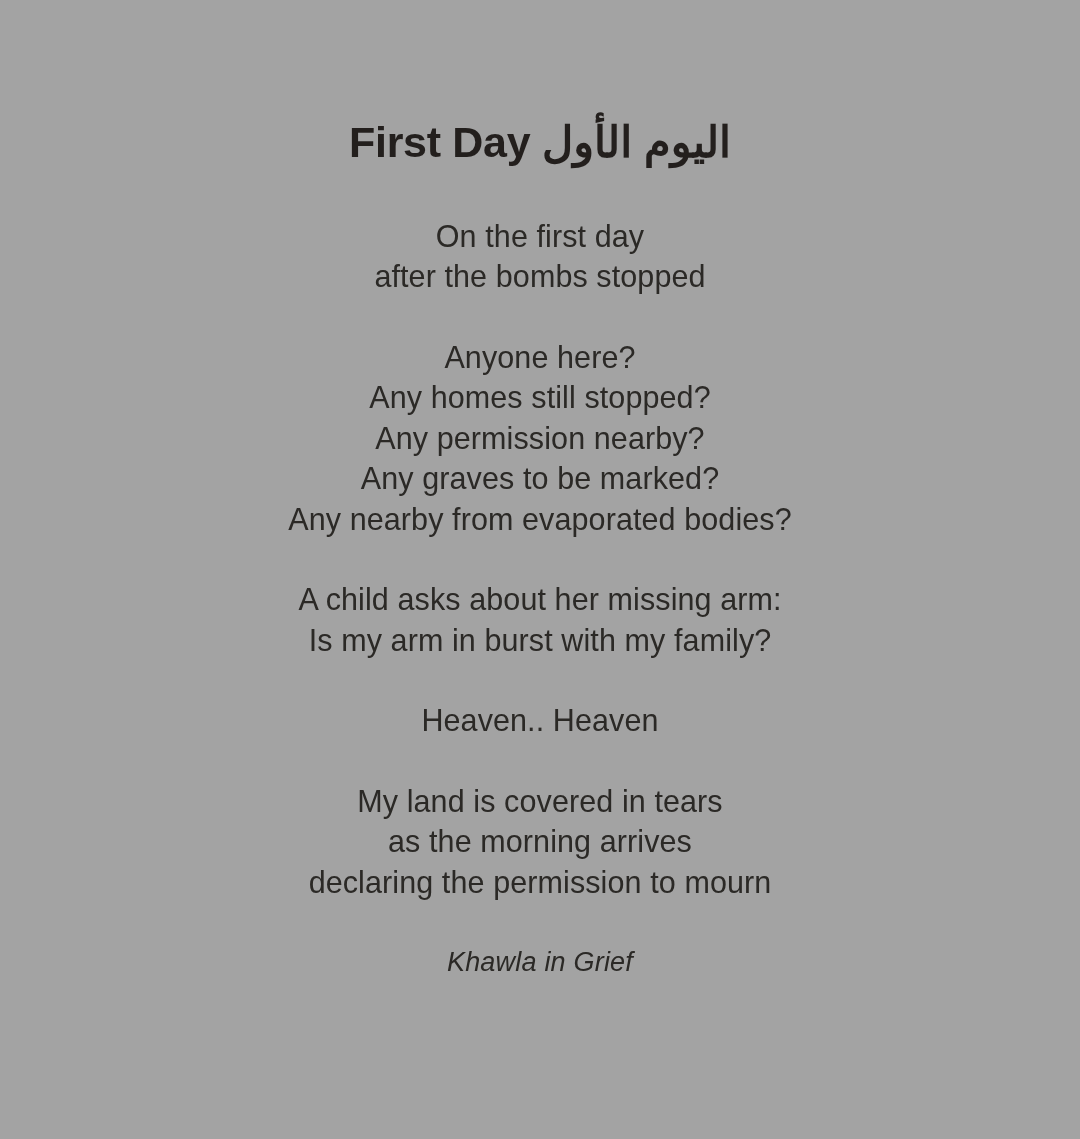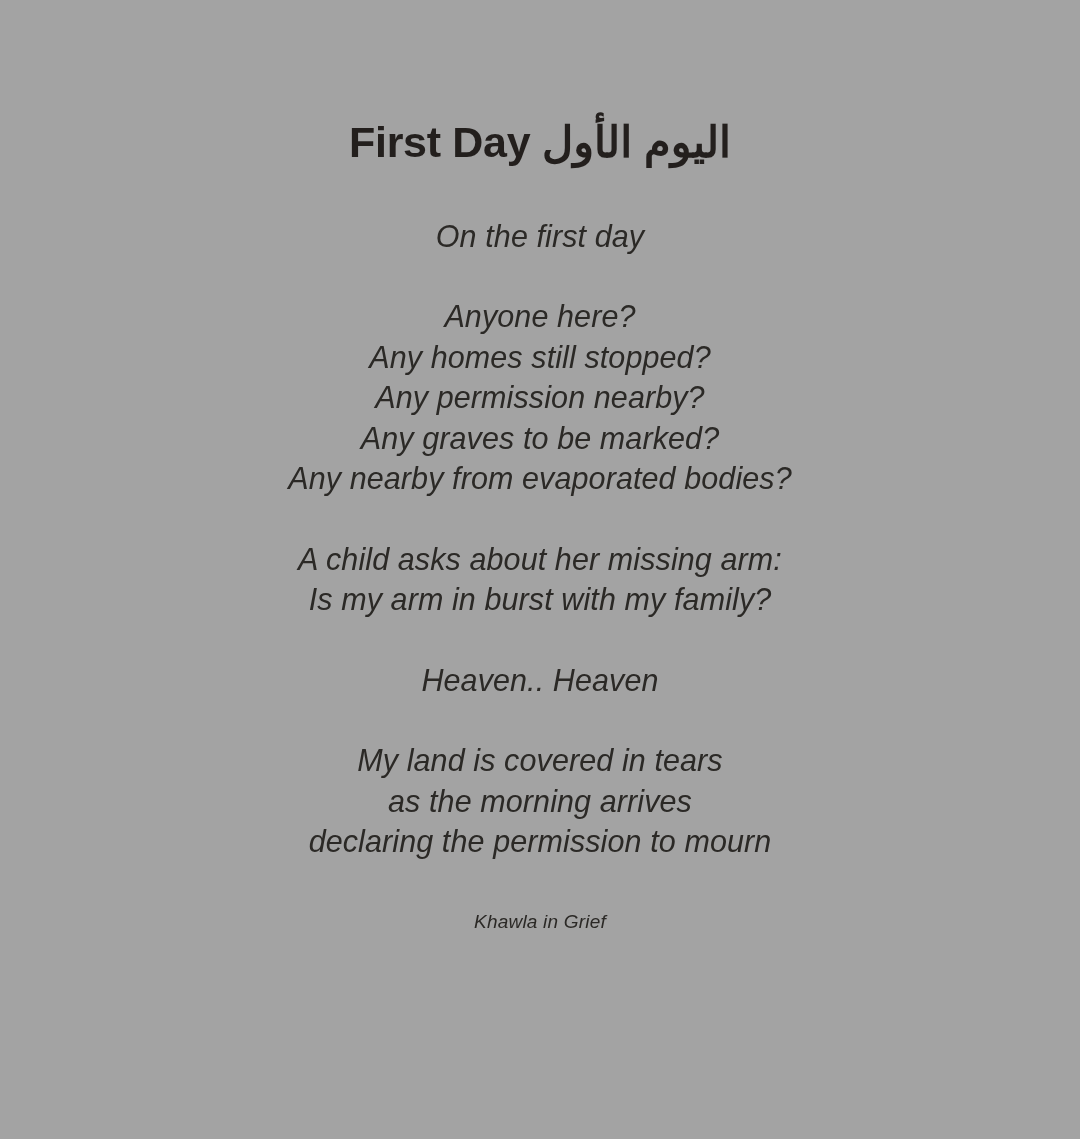--- a/index.html
+++ b/index.html
@@ -38,48 +38,48 @@
   .poem-body {
     text-align: center;
     font-size: 30.5px;
     line-height: 40.5px;
     color: #2b2926;
     font-weight: 400;
     letter-spacing: 0.1px;
   }
   .stanza {
     margin: 0;
-    font-style: italic;
   }
   .stanza + .stanza {
     margin-top: 40px;
   }
   .line {
     white-space: pre;
   }
   .signature {
     margin-top: 40px;
-    font-size: 19px;
+    font-size: 27px;
     font-style: italic;
     color: #2b2926;
     text-align: center;
     letter-spacing: 0.2px;
   }
 </style>
 </head>
 <body>
 
 <div class="page">
 
   <h1 class="poem-title">First Day اليوم الأول</h1>
 
   <div class="poem-body">
 
     <div class="stanza">
       <div class="line">On the first day</div>
+      <div class="line">after the bombs stopped</div>
     </div>
 
     <div class="stanza">
       <div class="line">Anyone here?</div>
       <div class="line">Any homes still stopped?</div>
       <div class="line">Any permission nearby?</div>
       <div class="line">Any graves to be marked?</div>
       <div class="line">Any nearby from evaporated bodies?</div>
     </div>
 

